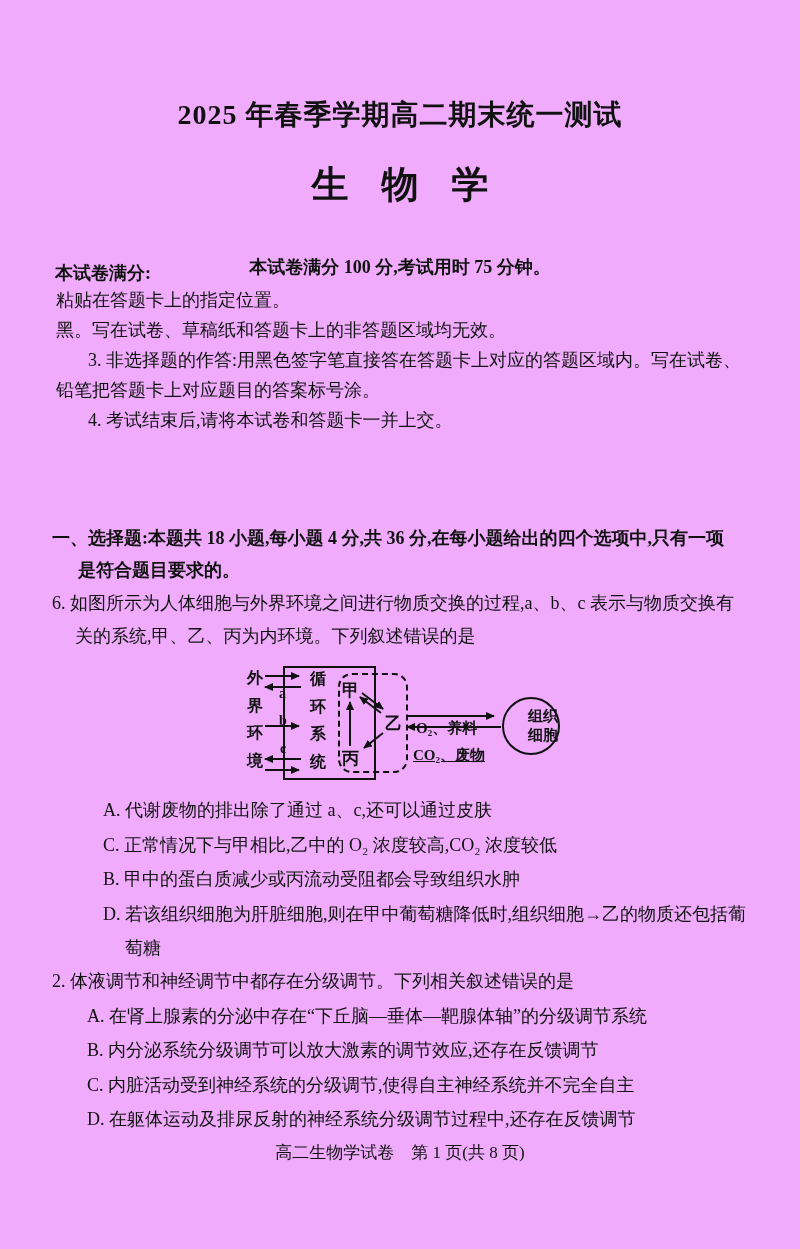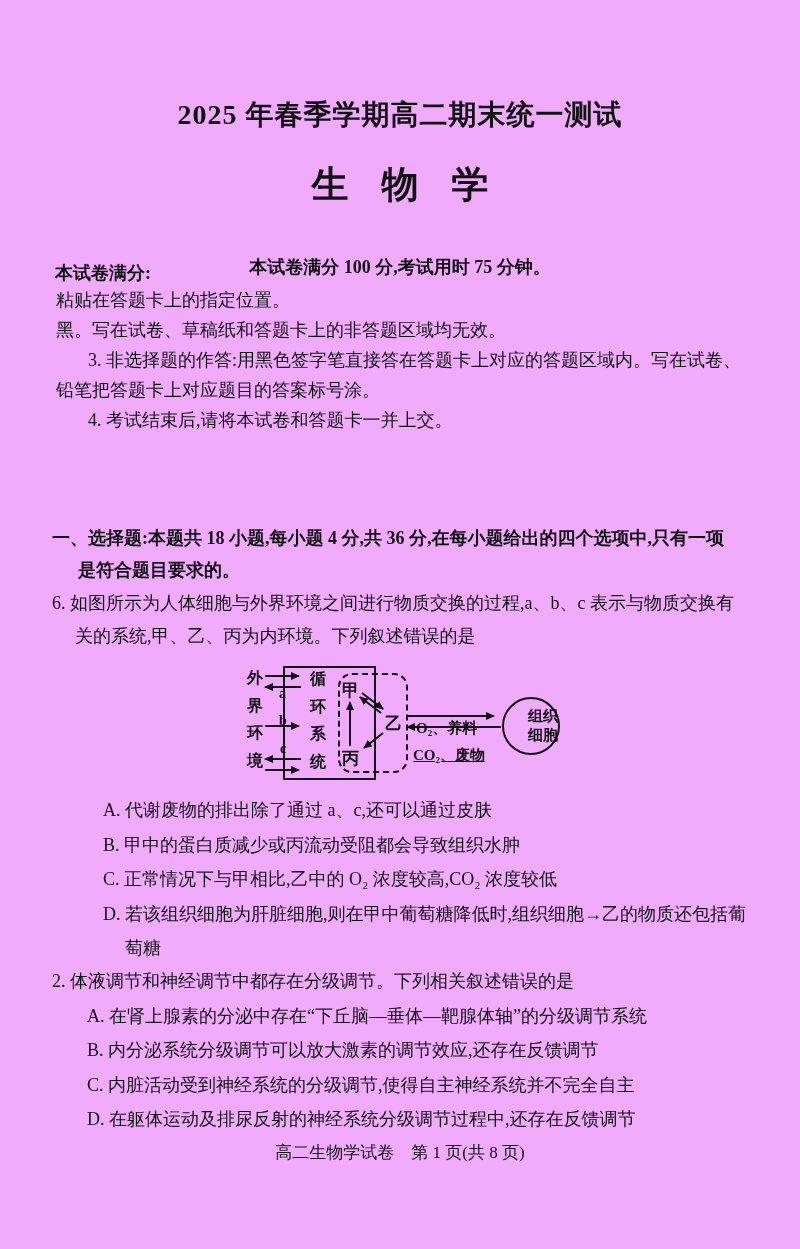--- a/index.html
+++ b/index.html
@@ -144,22 +144,22 @@
         <line x1="146" y1="55" x2="125" y2="39" marker-end="url(#ah)"></line>
         <line x1="148" y1="75" x2="129" y2="90" marker-end="url(#ah)"></line>
         <line x1="171" y1="58" x2="259" y2="58" marker-end="url(#ah)"></line>
         <line x1="266" y1="69" x2="172" y2="69" marker-end="url(#ah)"></line>
       </g>
     </svg>
   </div>
 
   <div class="abs opts1">
     <div>A. 代谢废物的排出除了通过 a、c,还可以通过皮肤</div>
+    <div>C. 正常情况下与甲相比,乙中的 O₂ 浓度较高,CO₂ 浓度较低</div>
     <div>B. 甲中的蛋白质减少或丙流动受阻都会导致组织水肿</div>
-    <div>C. 正常情况下与甲相比,乙中的 O₂ 浓度较高,CO₂ 浓度较低</div>
     <div>D. 若该组织细胞为肝脏细胞,则在甲中葡萄糖降低时,组织细胞→乙的物质还包括葡</div>
     <div class="wrap">萄糖</div>
   </div>
 
   <div class="abs q2">
     <div>2. 体液调节和神经调节中都存在分级调节。下列相关叙述错误的是</div>
     <div class="opt">A. 在肾上腺素的分泌中存在“下丘脑—垂体—靶腺体轴”的分级调节系统</div>
     <div class="opt">B. 内分泌系统分级调节可以放大激素的调节效应,还存在反馈调节</div>
     <div class="opt">C. 内脏活动受到神经系统的分级调节,使得自主神经系统并不完全自主</div>
     <div class="opt">D. 在躯体运动及排尿反射的神经系统分级调节过程中,还存在反馈调节</div>

